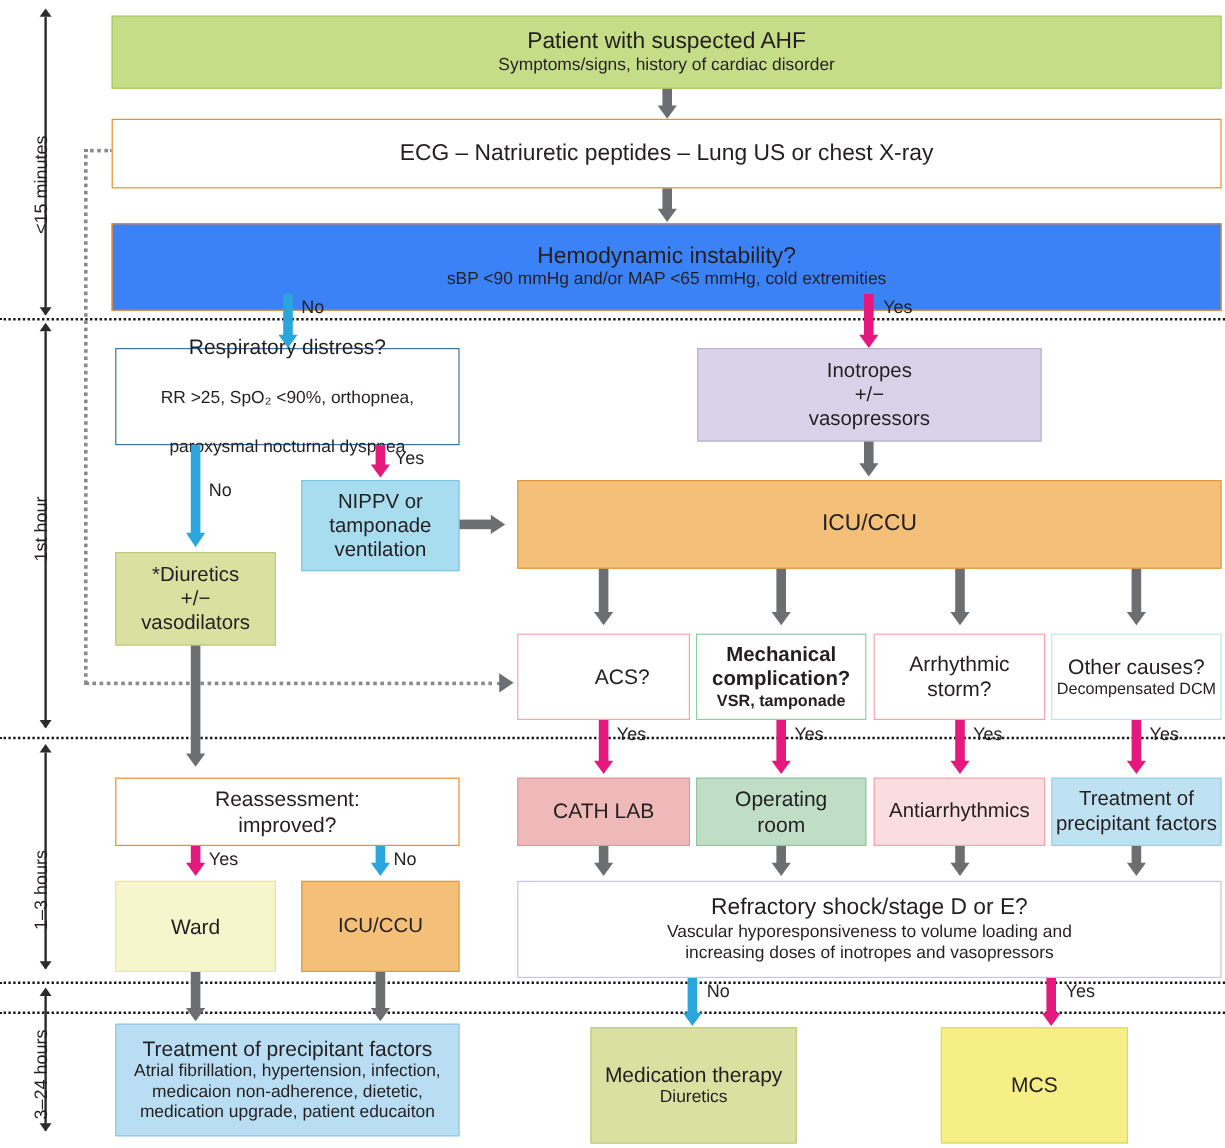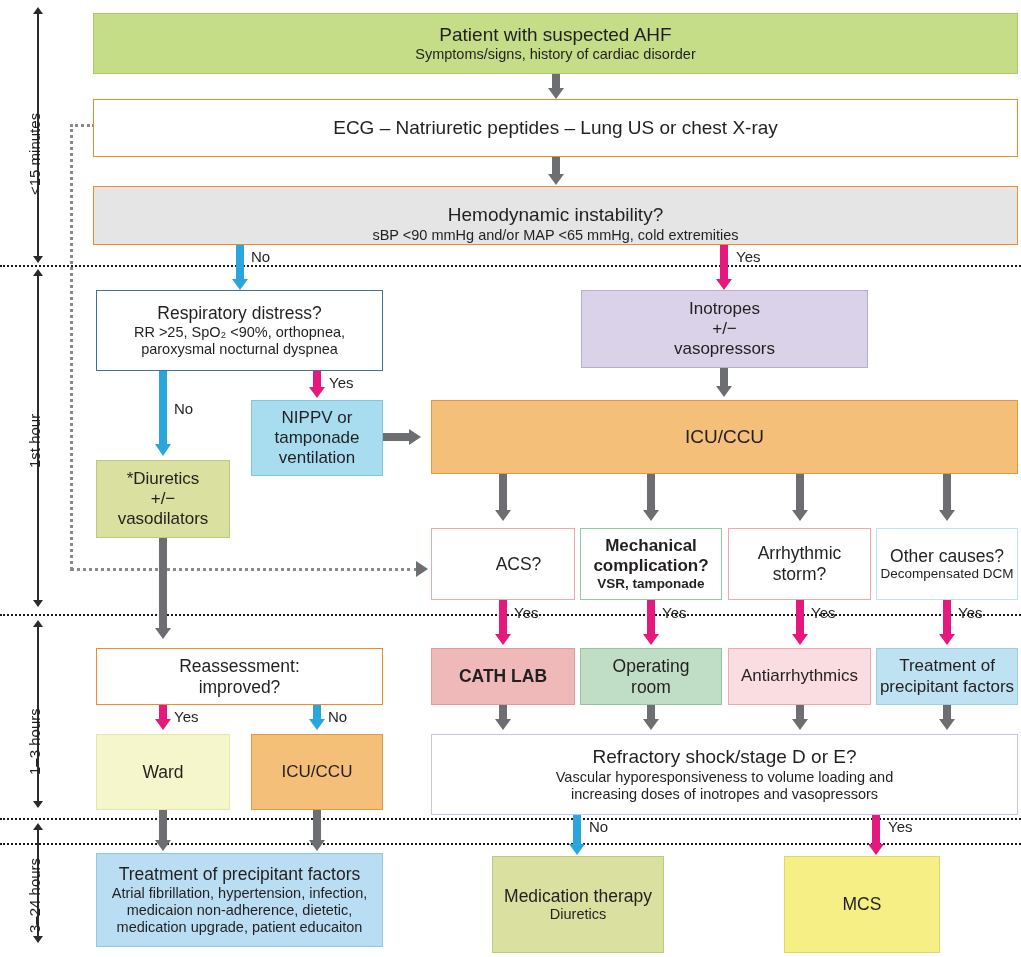--- a/index.html
+++ b/index.html
@@ -66,26 +66,26 @@
 
   <div class="box" style="left:93px;top:13px;width:925px;height:61px;background:#c5dd87;border-color:#aacb5f;">
     <div class="big">Patient with suspected AHF</div>
     <div class="sub2">Symptoms/signs, history of cardiac disorder</div>
   </div>
 
   <div class="box" style="left:93px;top:99px;width:925px;height:58px;background:#ffffff;border-color:#ee8c2a;">
     <div class="big">ECG – Natriuretic peptides – Lung US or chest X-ray</div>
   </div>
 
-  <div class="box" style="left:93px;top:186px;width:925px;height:59px;background:#e5e5e5;border-color:#ee8c2a;justify-content:flex-end;">
+  <div class="box" style="left:93px;top:186px;width:925px;height:73px;background:#3b82f6;border-color:#ee8c2a;">
     <div class="big">Hemodynamic instability?</div>
     <div class="sub2">sBP &lt;90 mmHg and/or MAP &lt;65 mmHg, cold extremities</div>
   </div>
 
-  <div class="box" style="left:96px;top:290px;width:287px;height:81px;background:#ffffff;border-color:#3f6f9f;">
+  <div class="box" style="left:96px;top:290px;width:287px;height:81px;background:#ffffff;border-color:#3f6f9f;gap:24px;">
     <div class="t2">Respiratory distress?</div>
     <div class="sub2">RR &gt;25, SpO₂ &lt;90%, orthopnea,</div>
     <div class="sub2">paroxysmal nocturnal dyspnea</div>
   </div>
 
   <div class="box" style="left:581px;top:290px;width:287px;height:78px;background:#d9d2e9;border-color:#b5aed0;">
     <div class="t1">Inotropes</div>
     <div class="t1">+/−</div>
     <div class="t1">vasopressors</div>
   </div>
@@ -124,21 +124,21 @@
   <div class="box" style="left:876px;top:528px;width:142px;height:72px;background:#ffffff;border-color:#bfe2f2;">
     <div class="t2">Other causes?</div>
     <div class="sub">Decompensated DCM</div>
   </div>
 
   <div class="box" style="left:96px;top:648px;width:287px;height:57px;background:#ffffff;border-color:#ee8c2a;">
     <div class="t2">Reassessment:</div>
     <div class="t2">improved?</div>
   </div>
 
-  <div class="box" style="left:431px;top:648px;width:144px;height:57px;background:#f0b9b9;border-color:#e09a9a;font-weight:bold;">
+  <div class="box" style="left:431px;top:648px;width:144px;height:57px;background:#f0b9b9;border-color:#e09a9a;">
     <div class="t2">CATH LAB</div>
   </div>
 
   <div class="box" style="left:580px;top:648px;width:142px;height:57px;background:#bfdec5;border-color:#95c4a1;">
     <div class="t2">Operating</div>
     <div class="t2">room</div>
   </div>
 
   <div class="box" style="left:728px;top:648px;width:143px;height:57px;background:#fadde0;border-color:#f3a6ad;">
     <div class="t1">Antiarrhythmics</div>

